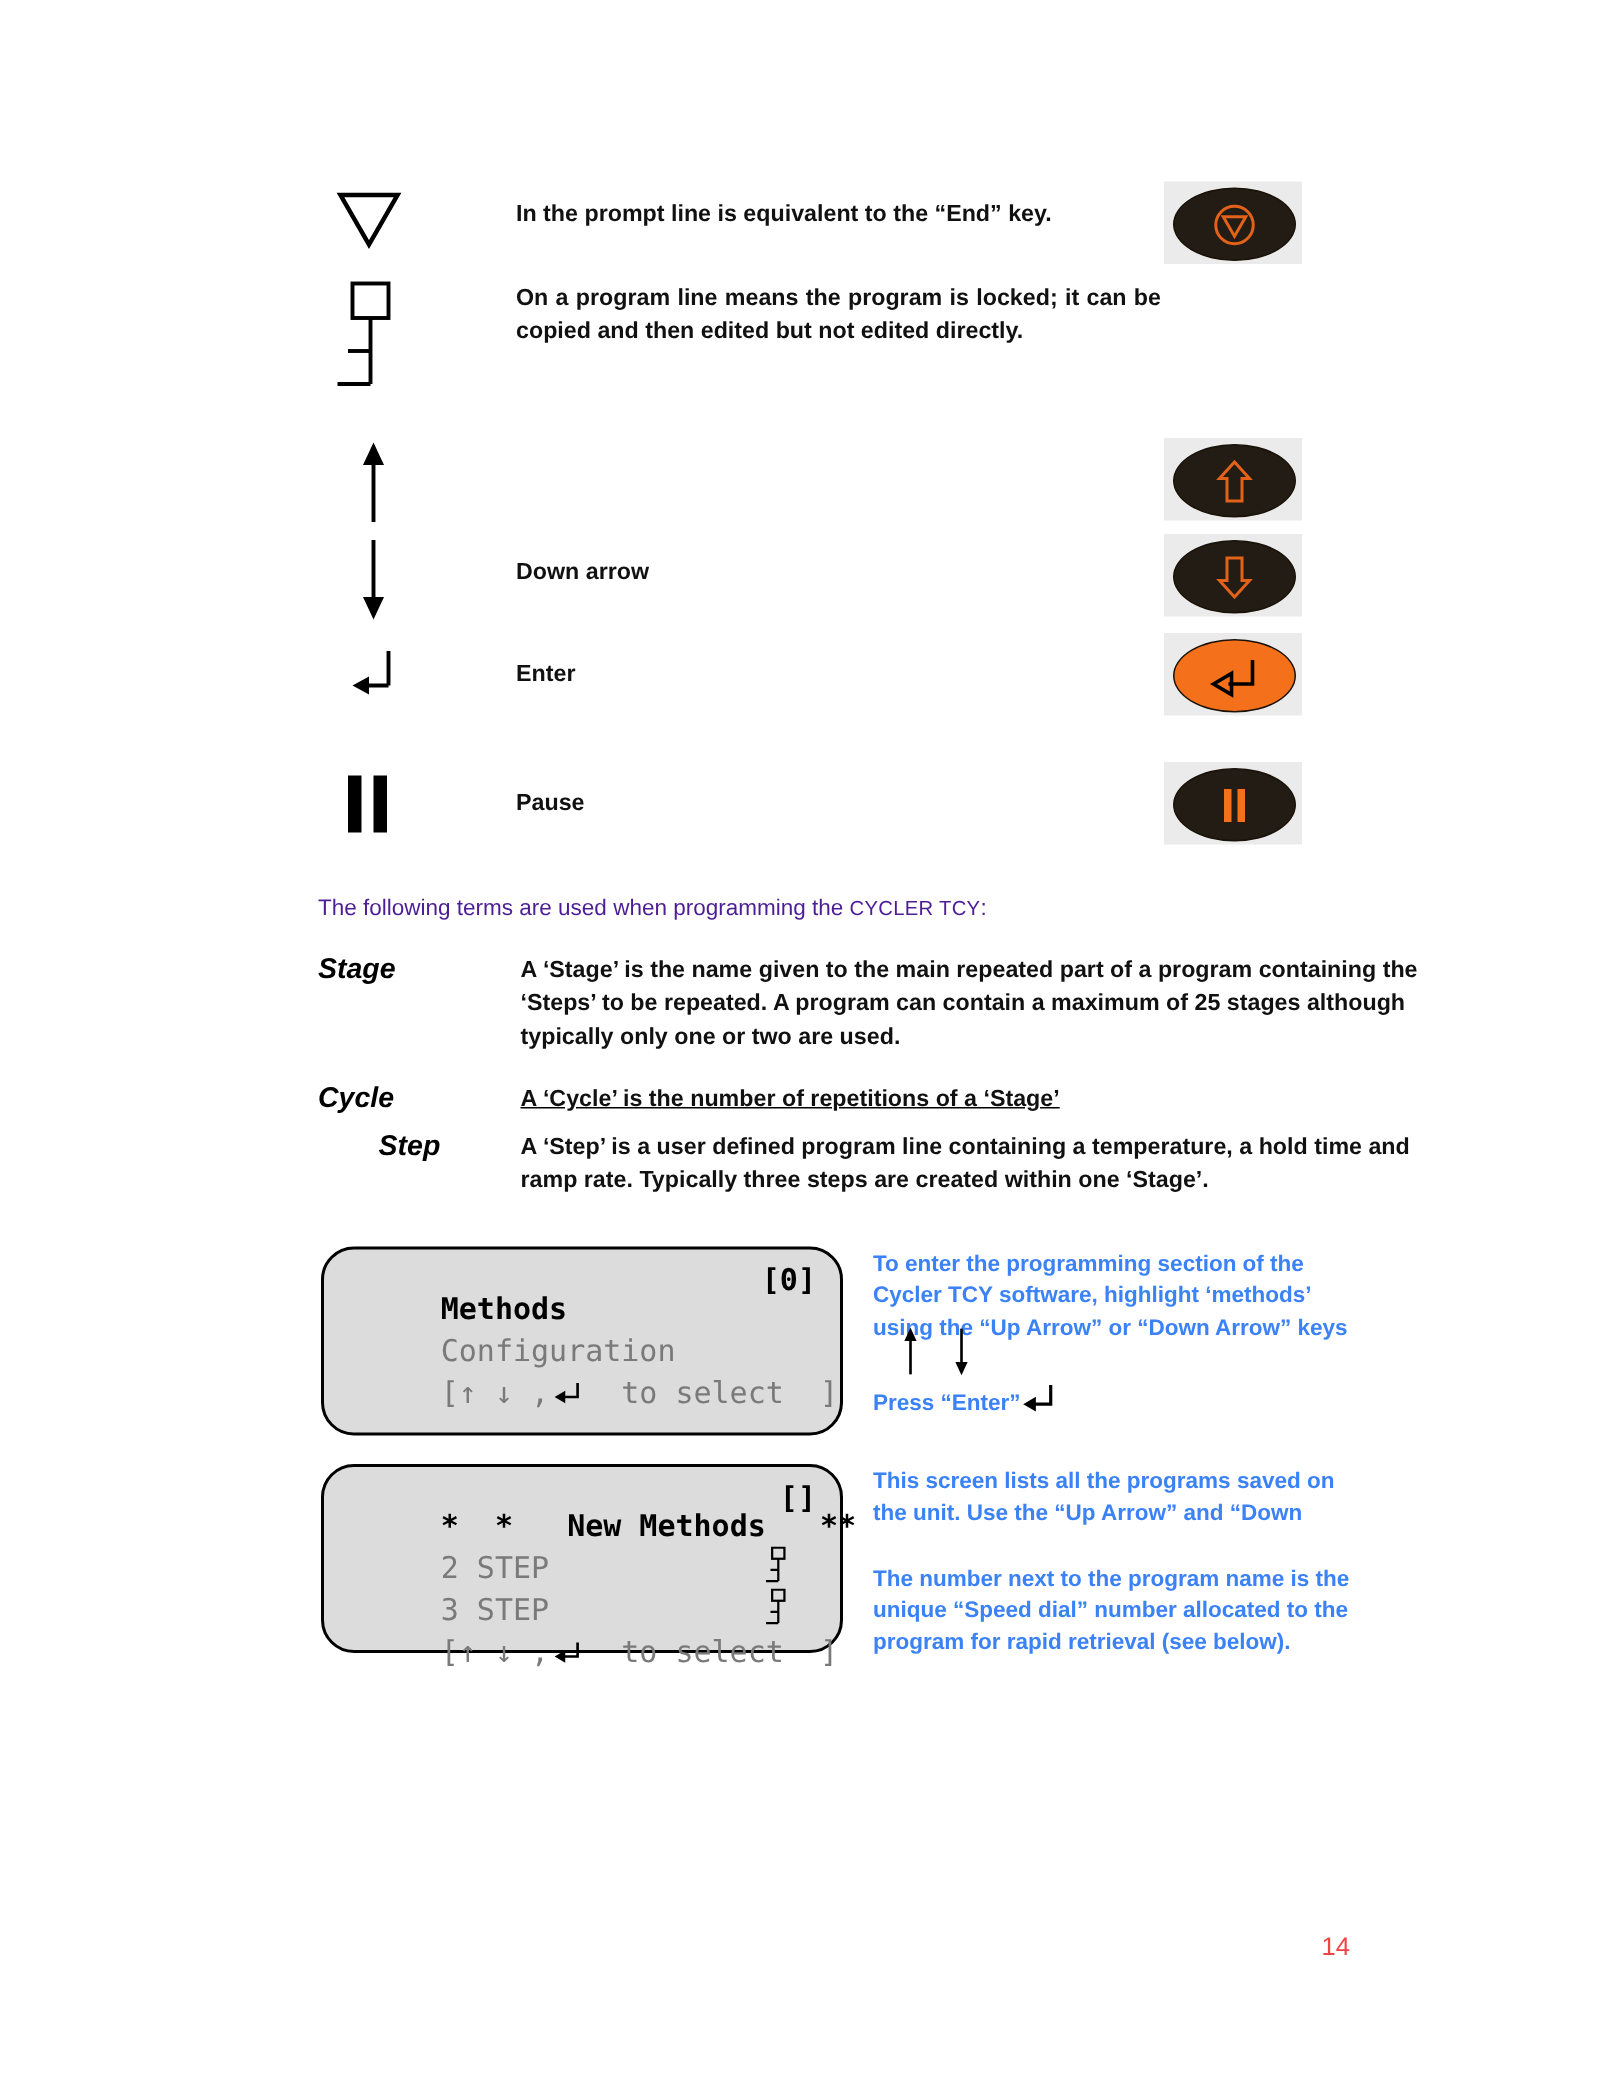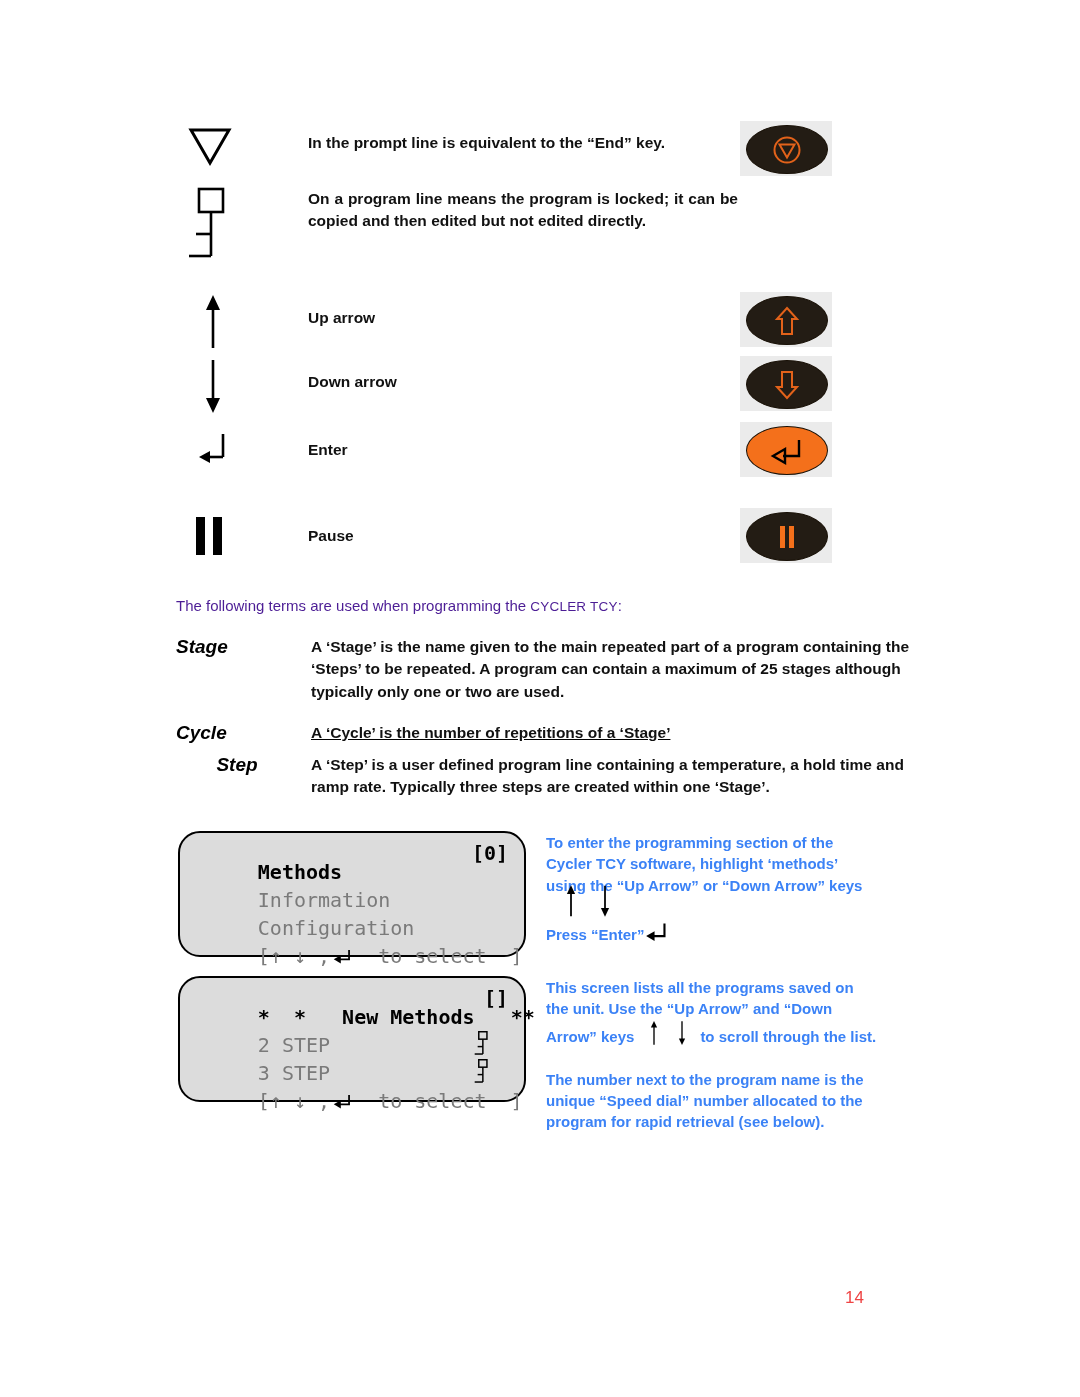--- a/index.html
+++ b/index.html
@@ -1,20 +1,20 @@
 <!DOCTYPE html>
 <html><head>
 <meta charset="utf-8">
 <style>
   html,body{margin:0;padding:0;background:#ffffff;}
   body{
     width:1080px;height:1397px;position:relative;overflow:hidden;
     font-family:"Liberation Sans",sans-serif;color:#000;
   }
-  .page{position:absolute;inset:0;}
+  .page{position:absolute;inset:0;margin-left:36px;}
 
   
   .legend{position:absolute;left:178px;top:112px;width:700px;}
   .legend-row{position:relative;width:100%;}
 
   .sym-cell{position:absolute;left:0;top:0;width:96px;}
   .desc-cell{position:absolute;left:130px;top:0;width:430px;
              font-size:15.5px;font-weight:bold;line-height:1.42;color:#111;}
   .desc-cell.justify{text-align:justify;}
   .key-cell{position:absolute;left:562px;top:0;}
@@ -110,21 +110,20 @@
       <div class="desc-cell justify" style="top:4px;">On a program line means the program is locked; it can be copied and then edited but not edited directly.</div>
     </div>
 
     <div class="legend-row" style="height:64px;">
       <div class="sym-cell">
         <svg class="glyph-arrow" viewBox="0 0 26 58" style="margin-left:22px;margin-top:4px;">
           <line x1="13" y1="55" x2="13" y2="12" stroke="#000" stroke-width="2.6"></line>
           <polygon points="13,2 20,17 6,17" fill="#000"></polygon>
         </svg>
       </div>
-      <div class="desc-cell" style="top:18px;">Up arrow</div>
       <div class="key-cell" style="top:3px;">
         <div class="keybtn dark">
           <div class="ell">
             <svg width="26" height="32" viewBox="0 0 26 32">
               <polygon points="13,3 23,14 18,14 18,29 8,29 8,14 3,14" fill="none" stroke="#E2621A" stroke-width="2"></polygon>
             </svg>
           </div>
         </div>
       </div>
     </div>
@@ -206,23 +205,20 @@
     <div class="gl-row" style="min-height:56px;">
       <div class="gl-term center">Step</div>
       <div class="gl-def">A ‘Step’ is a user defined program line containing a temperature, a hold time and ramp rate. Typically three steps are created within one ‘Stage’.</div>
     </div>
   </div>
 
   <div class="lcd" style="left:178px;top:831px;width:348px;height:126px;padding:8px 16px 0 20px;">
     <div class="lcd-line">
       <span class="lcd-title">Methods</span>
       <span class="lcd-title lcd-right">[0]</span>
-    </div>
-    <div class="lcd-line">
-      <span class="lcd-dim">Information</span>
     </div>
     <div class="lcd-line">
       <span class="lcd-dim">Configuration</span>
     </div>
     <div class="lcd-line">
       <span class="lcd-prompt">[</span><span class="lcd-prompt blk">↑ ↓ ,</span><svg width="20" height="20" viewBox="0 0 34 30" style="vertical-align:-4px;margin:0 2px;">
         <polyline points="29,3 29,19 13,19" fill="none" stroke="#000" stroke-width="3"></polyline>
         <polygon points="3,19 15,12 15,26" fill="#000"></polygon>
       </svg><span class="lcd-prompt">  to select  </span><span class="lcd-prompt">]</span>
     </div>
@@ -281,29 +277,20 @@
       <span>Press “Enter”</span><svg width="24" height="24" viewBox="0 0 34 30" style="vertical-align:-6px;">
         <polyline points="29,0 29,18 13,18" fill="none" stroke="#000" stroke-width="3"></polyline>
         <polygon points="3,18 15,11 15,25" fill="#000"></polygon>
       </svg>
     </div>
   </div>
 
   <div class="note" style="left:546px;top:977px;width:400px;">
     <div>This screen lists all the programs saved on</div>
     <div>the unit. Use the “Up Arrow” and “Down</div>
-    <div>
-      <span>Arrow” keys</span><svg class="inl-arrow" width="20" height="26" viewBox="0 0 26 58" style="margin:0 6px 0 10px;">
-        <line x1="13" y1="55" x2="13" y2="12" stroke="#000" stroke-width="3"></line>
-        <polygon points="13,2 20,17 6,17" fill="#000"></polygon>
-      </svg><svg class="inl-arrow" width="20" height="26" viewBox="0 0 26 58" style="margin:0 8px 0 2px;">
-        <line x1="13" y1="3" x2="13" y2="46" stroke="#000" stroke-width="3"></line>
-        <polygon points="13,56 20,41 6,41" fill="#000"></polygon>
-      </svg><span>to scroll through the list.</span>
-    </div>
     <div style="height:22px;"></div>
     <div>The number next to the program name is the</div>
     <div>unique “Speed dial” number allocated to the</div>
     <div>program for rapid retrieval (see below).</div>
   </div>
 
   <div class="pageno">14</div>
 
 </div>
 

